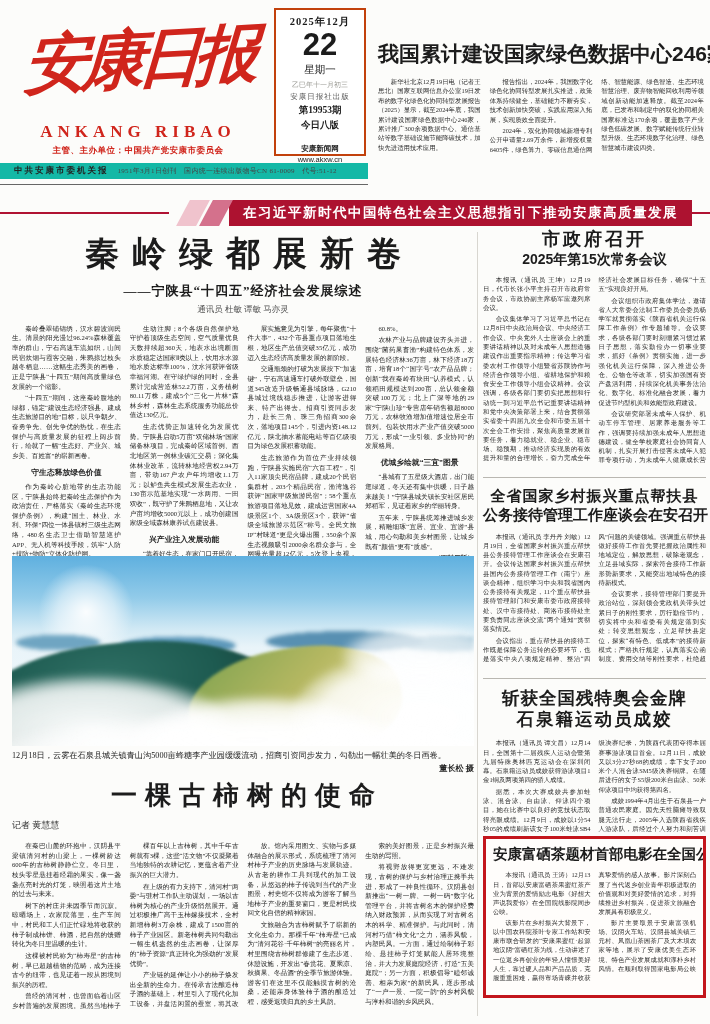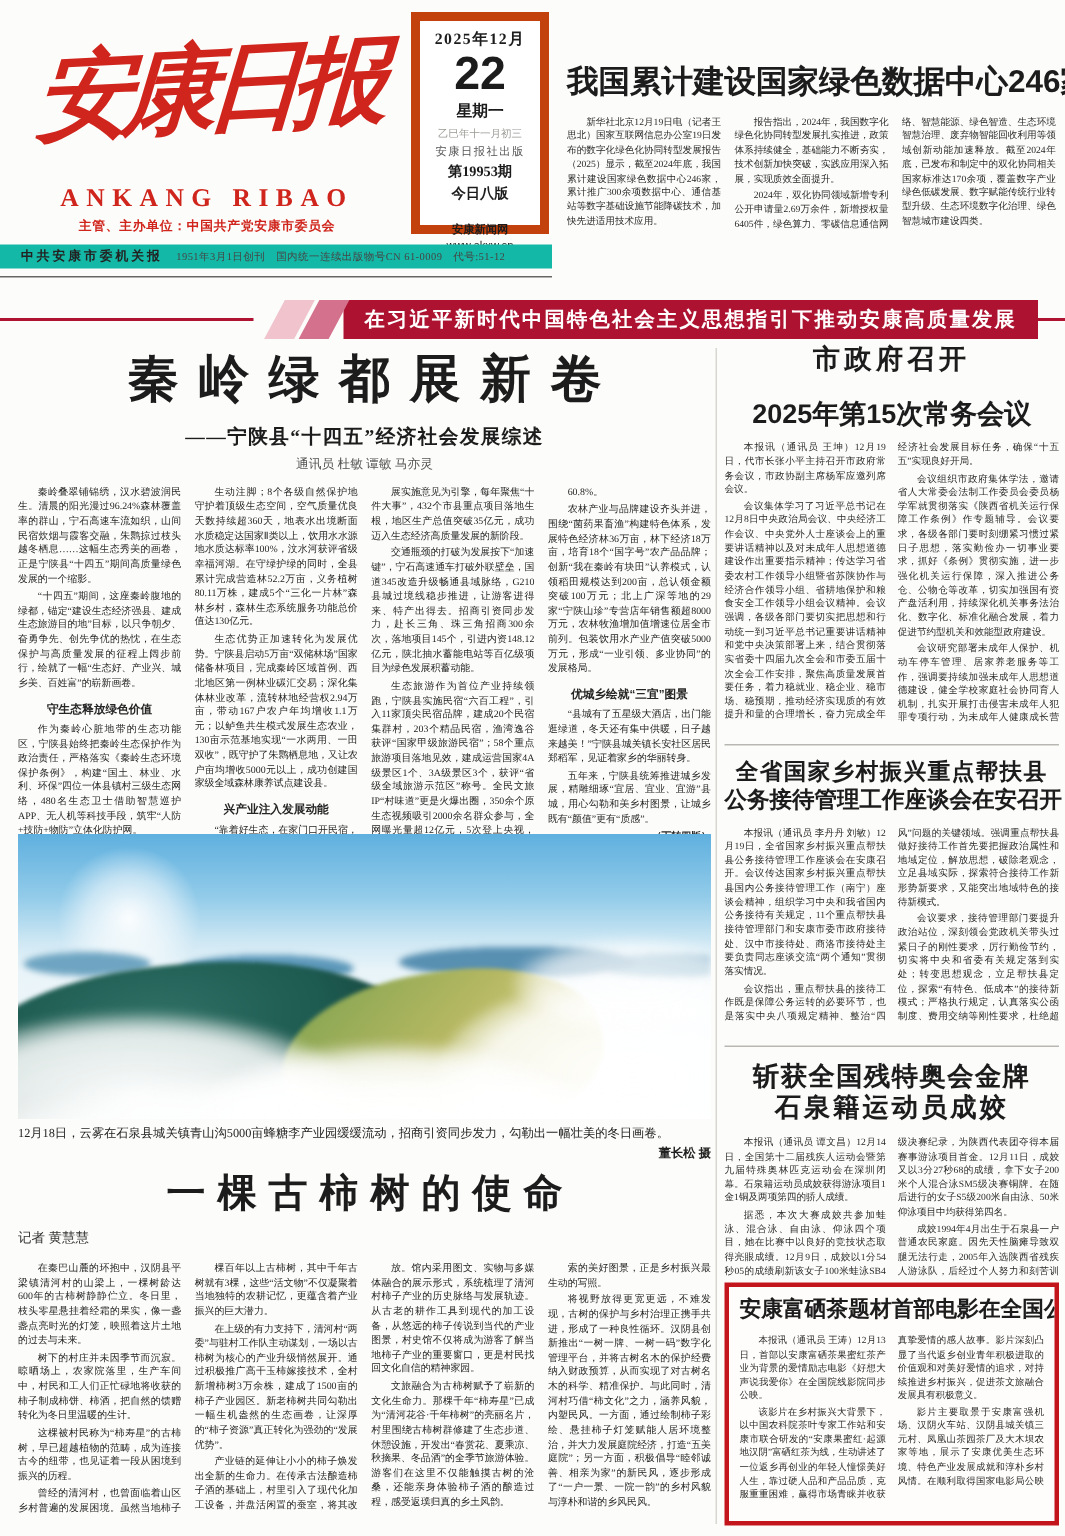--- a/index.html
+++ b/index.html
@@ -7,25 +7,25 @@
         font-family:"Liberation Serif",serif;color:#1c1c1c;overflow:hidden;}
 
   
   .brand{position:absolute;left:6px;top:4px;width:264px;height:156px;}
   .calligraphy{font-size:64px;font-weight:bold;font-style:italic;color:#d0251c;
     letter-spacing:-7px;line-height:112px;transform:rotate(-3deg) skewX(-6deg);
     text-align:center;white-space:nowrap;}
   .latin{margin-top:6px;text-align:center;font-size:17px;font-weight:bold;color:#d0251c;letter-spacing:5px;}
   .org-line{margin-top:3px;text-align:center;font-size:8.5px;font-weight:bold;color:#d0251c;letter-spacing:.5px;
     font-family:"Liberation Sans",sans-serif;}
-  .date-box{position:absolute;left:274px;top:8px;width:92px;height:148px;border:6px solid #c2410c;
+  .date-box{position:absolute;left:274px;top:8px;width:92px;height:148px;border:2px solid #c2410c;
     background:#fff;text-align:center;padding-top:5px;box-sizing:border-box;}
   .db-ym{font-size:10.5px;font-weight:bold;letter-spacing:1px;}
   .db-day{font-size:31px;font-weight:bold;line-height:1.05;font-family:"Liberation Sans",sans-serif;}
-  .db-week{font-size:10.5px;font-weight:bold;margin-top:1px;}
+  .db-week{font-size:10.5px;font-weight:normal;margin-top:1px;}
   .db-lunar{font-size:7px;color:#9a9a94;margin-top:3px;}
   .db-pub{font-size:7.5px;color:#555;margin-top:2px;letter-spacing:1px;}
   .db-issue{font-size:9.5px;font-weight:bold;margin-top:2px;}
   .db-pages{font-size:9.5px;font-weight:bold;margin-top:2px;}
   .db-site{font-size:7.5px;font-weight:bold;margin-top:12px;}
   .db-url{font-size:7.5px;margin-top:1px;font-family:"Liberation Sans",sans-serif;}
   .mast-strip{position:absolute;left:0;top:163px;width:368px;height:16px;background:#14b8a6;
     display:flex;align-items:center;padding-left:14px;box-sizing:border-box;gap:9px;}
   .strip-name{font-size:8.5px;font-weight:bold;letter-spacing:2px;color:#222;}
   .strip-meta{font-size:7px;color:#454545;letter-spacing:.3px;}
@@ -99,21 +99,21 @@
   .tree-byline{margin-top:6px;text-align:left;font-size:9px;color:#333;}
   .tree-cols{margin-top:9px;display:flex;gap:9px;height:168px;overflow:hidden;}
   .tree-col{flex:1;font-size:6.6px;line-height:1.46;text-align:justify;color:#262626;}
 
   
   .side-rule{position:absolute;left:477px;top:232px;width:1px;height:784px;background:#d8d6d0;}
   .sidebar{position:absolute;left:483px;top:228px;width:223px;}
   .sb-art{margin-bottom:0;}
   .sb-h{font-family:"Liberation Sans",sans-serif;font-weight:bold;text-align:center;line-height:1.25;white-space:nowrap;}
   .gov .sb-h1{font-size:18px;letter-spacing:3px;}
-  .gov .sb-h2{font-size:18px;letter-spacing:0;margin-top:14px;}
+  .gov .sb-h2{font-size:14px;letter-spacing:0;}
   .gov .sb-text{height:194px;}
   .rec .sb-h1{font-size:15px;letter-spacing:1px;}
   .rec .sb-h2{font-size:15px;letter-spacing:0;}
   .rec .sb-text{height:138px;}
   .ath .sb-h1{font-size:17.5px;letter-spacing:2px;}
   .ath .sb-h2{font-size:17.5px;letter-spacing:1px;}
   .ath .sb-text{height:96px;}
   .sb-text{margin-top:7px;column-count:2;column-gap:8px;font-size:6.4px;line-height:1.45;
     text-align:justify;color:#2a2a2a;overflow:hidden;}
   .sb-div{border-top:1px solid #b9b7b1;margin:8px 0 9px;}

